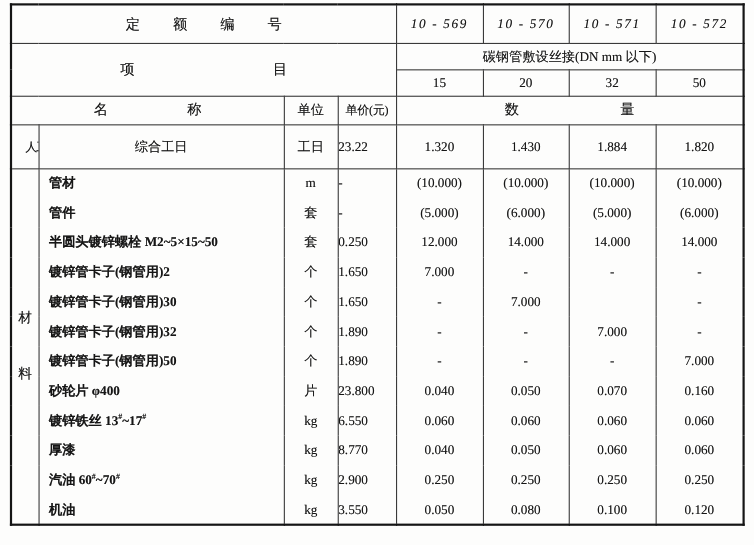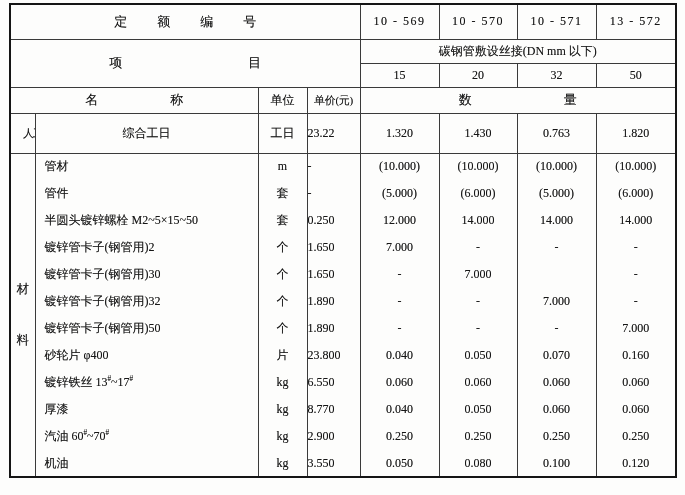--- a/index.html
+++ b/index.html
@@ -40,29 +40,29 @@
     white-space: nowrap;
   }
   tr.r1 { height: 35px; }
   tr.r2 { height: 24px; padding-left: 38px; }
   tr.r3 { height: 24px; }
   tr.r4 { height: 26px; }
   tr.r5 { height: 30px; }
   tr.mrow { height: 27px; }
   tr.mrow td { border-top: none; border-bottom: none; }
   .ctr { text-align: center; }
-  .lft { text-align: left; padding-left: 9px; }
+  .lft { text-align: left; padding-left: 9px; font-weight: bold; }
   .rgt { text-align: left; padding-right: 8px; }
   .hdr { font-size: 13px; }
   .hdr-sm { font-size: 11px; letter-spacing: -0.3px; }
   .sp-quota { letter-spacing: 30px; margin-right: -30px; }
   .sp-item  { letter-spacing: 126px; margin-right: -126px; }
   .sp-name  { letter-spacing: 72px; margin-right: -72px; }
   .sp-qty   { letter-spacing: 92px; margin-right: -92px; }
-  .code { letter-spacing: 1.5px; font-size: 12px; }
+  .code { letter-spacing: 1.5px; font-size: 12px; font-style: italic; }
   .sec-labor { font-size: 11px; text-align: center; letter-spacing: -1px; padding: 12px; }
   .sec-mat { text-align: center; }
   .sec-mat .vstack {
     display: flex; flex-direction: column;
     align-items: center; justify-content: center;
     gap: 34px; height: 100%;
     font-size: 12.5px;
   }
   sup { font-size: 0.6em; }
   td, .unit-note { text-shadow: 0 0 0.5px rgba(20,20,20,0.45); }
@@ -84,21 +84,21 @@
         <col style="width:79px">
         <col style="width:80px">
     </colgroup>
 
     <tbody>
         <tr class="r1">
       <td colspan="4" class="ctr hdr"><span class="sp-quota">定额编号</span></td>
       <td class="ctr code">10 - 569</td>
       <td class="ctr code">10 - 570</td>
       <td class="ctr code">10 - 571</td>
-      <td class="ctr code">13 - 572</td>
+      <td class="ctr code">10 - 572</td>
     </tr>
 
     <tr class="r2">
       <td colspan="4" rowspan="2" class="ctr hdr"><span class="sp-item">项目</span></td>
       <td colspan="4" class="ctr">碳钢管敷设丝接(DN mm 以下)</td>
     </tr>
 
     <tr class="r3">
       <td class="ctr">15</td>
       <td class="ctr">20</td>
@@ -113,21 +113,21 @@
       <td colspan="4" class="ctr hdr"><span class="sp-qty">数量</span></td>
     </tr>
 
     <tr class="r5">
       <td class="sec-labor">人工</td>
       <td class="ctr">综合工日</td>
       <td class="ctr">工日</td>
       <td class="rgt">23.22</td>
       <td class="ctr">1.320</td>
       <td class="ctr">1.430</td>
-      <td class="ctr">0.763</td>
+      <td class="ctr">1.884</td>
       <td class="ctr">1.820</td>
     </tr>
 
     <tr class="mrow">
       <td rowspan="12" class="sec-mat">
         <div class="vstack">
           <span>材</span>
           <span>料</span>
         </div>
       </td>

